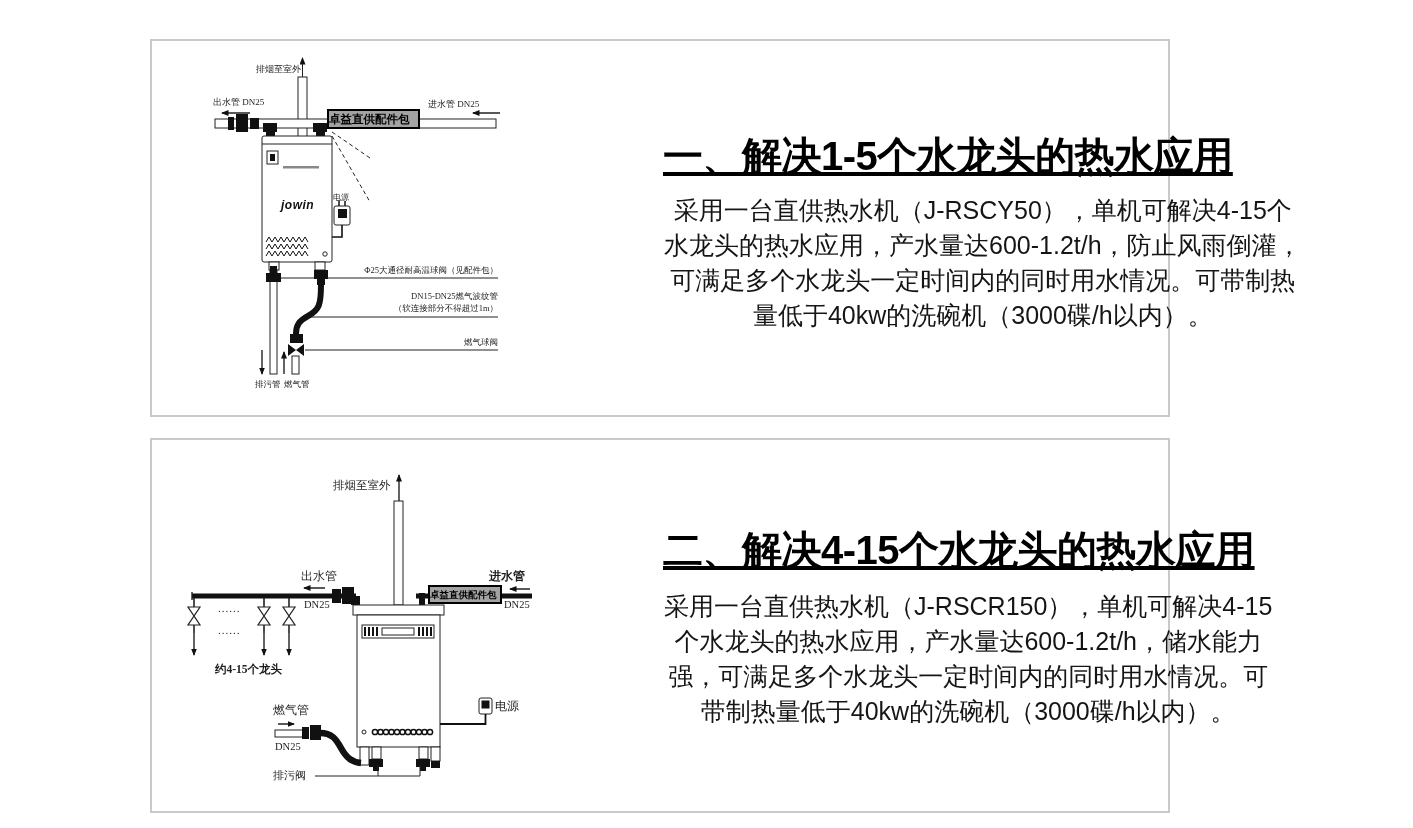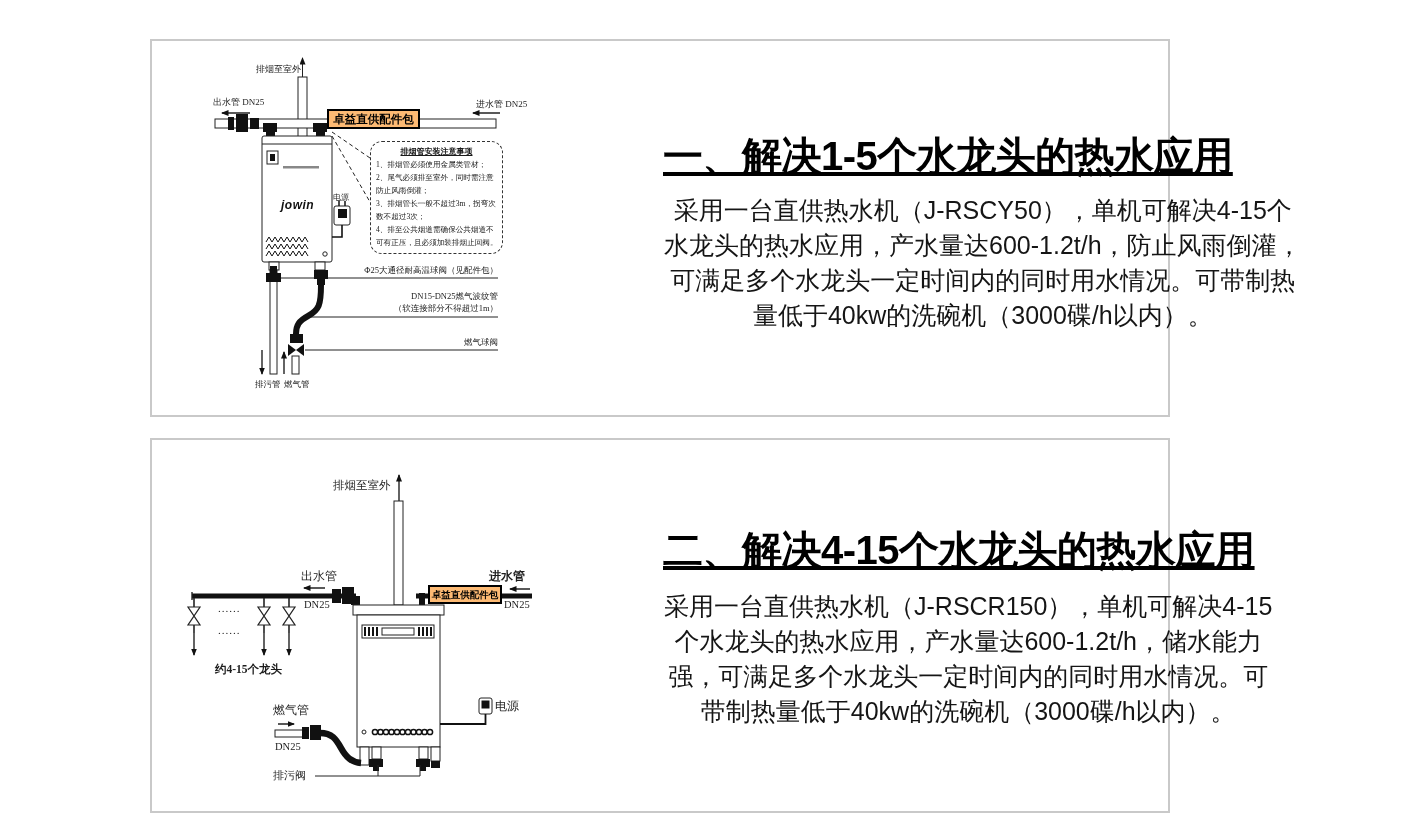--- a/index.html
+++ b/index.html
@@ -31,22 +31,22 @@
   .diagram{position:absolute;}
   #diagram-1{left:18px;top:9px;width:415px;height:355px;}
   #diagram-2{left:18px;top:15px;width:435px;height:352px;}
   .diagram svg{position:absolute;left:0;top:0;}
 
   .dlabel{
     position:absolute;color:#1d1d1d;white-space:nowrap;
     font-family:"Liberation Serif",serif;
   }
   .kit-box{
-    position:absolute;background:#fdba74;border:2px solid #000;
-    box-sizing:border-box;text-align:center;color:#000;
+    position:absolute;background:#a3a3a3;border:2px solid #000;
+    box-sizing:border-box;text-align:left;color:#000;
     font-family:"Liberation Sans",sans-serif;font-weight:700;z-index:3;
   }
   #kit-box-1{left:157px;top:59px;width:93px;height:20px;font-size:11.5px;line-height:16px;}
   #kit-box-2{left:258px;top:130px;width:74px;height:19px;font-size:9.5px;line-height:15px;border-width:2px;}
   .notice-box{
     position:absolute;left:200px;top:91px;width:133px;
     border:1px dashed #333;border-radius:12px;background:#fff;
     padding:4px 5px;box-sizing:border-box;z-index:2;
     font-family:"Liberation Serif",serif;color:#191919;
   }
@@ -138,35 +138,25 @@
           <rect x="120" y="284" width="13" height="9" fill="#111"></rect>
           <polygon points="118,294 118,306 126,300" fill="#111"></polygon>
           <polygon points="134,294 134,306 126,300" fill="#111"></polygon>
           <rect x="122" y="306" width="7" height="18" fill="#fff" stroke="#222"></rect>
           <line x1="114" y1="324" x2="114" y2="302" stroke="#222" stroke-width="1.4" marker-end="url(#ar1)"></line>
         </g>
       </svg>
 
       <div class="dlabel" style="left:86px;top:13px;font-size:9px;">排烟至室外</div>
       <div class="dlabel" style="left:43px;top:46px;font-size:9px;">出水管 DN25</div>
-      <div class="dlabel" style="left:258px;top:48px;font-size:9px;margin-left:48px;">进水管 DN25</div>
+      <div class="dlabel" style="left:258px;top:48px;font-size:9px;">进水管 DN25</div>
       <div class="kit-box" id="kit-box-1">卓益直供配件包</div>
       <div class="brand">jowin</div>
       <div class="dlabel" style="left:163px;top:142px;font-size:8px;">电源</div>
 
-      <div class="notice-box">
-        <div class="notice-title">排烟管安装注意事项</div>
-        <div class="notice-line">1、排烟管必须使用金属类管材；</div>
-        <div class="notice-line">2、尾气必须排至室外，同时需注意</div>
-        <div class="notice-line">防止风雨倒灌；</div>
-        <div class="notice-line">3、排烟管长一般不超过3m，拐弯次</div>
-        <div class="notice-line">数不超过3次；</div>
-        <div class="notice-line">4、排至公共烟道需确保公共烟道不</div>
-        <div class="notice-line">可有正压，且必须加装排烟止回阀。</div>
-      </div>
 
       <div class="dlabel r-label" style="left:178px;top:215px;width:150px;font-size:8.5px;">Φ25大通径耐高温球阀（见配件包）</div>
       <div class="dlabel r-label" style="left:178px;top:241px;width:150px;font-size:8.5px;">DN15-DN25燃气波纹管</div>
       <div class="dlabel r-label" style="left:178px;top:253px;width:150px;font-size:8.5px;">（软连接部分不得超过1m）</div>
       <div class="dlabel r-label" style="left:178px;top:287px;width:150px;font-size:8.5px;">燃气球阀</div>
       <div class="dlabel" style="left:85px;top:329px;font-size:8.5px;">排污管</div>
       <div class="dlabel" style="left:114px;top:329px;font-size:8.5px;">燃气管</div>
     </div>
 
     <h2 class="sec-title">一、解决1-5个水龙头的热水应用</h2>

